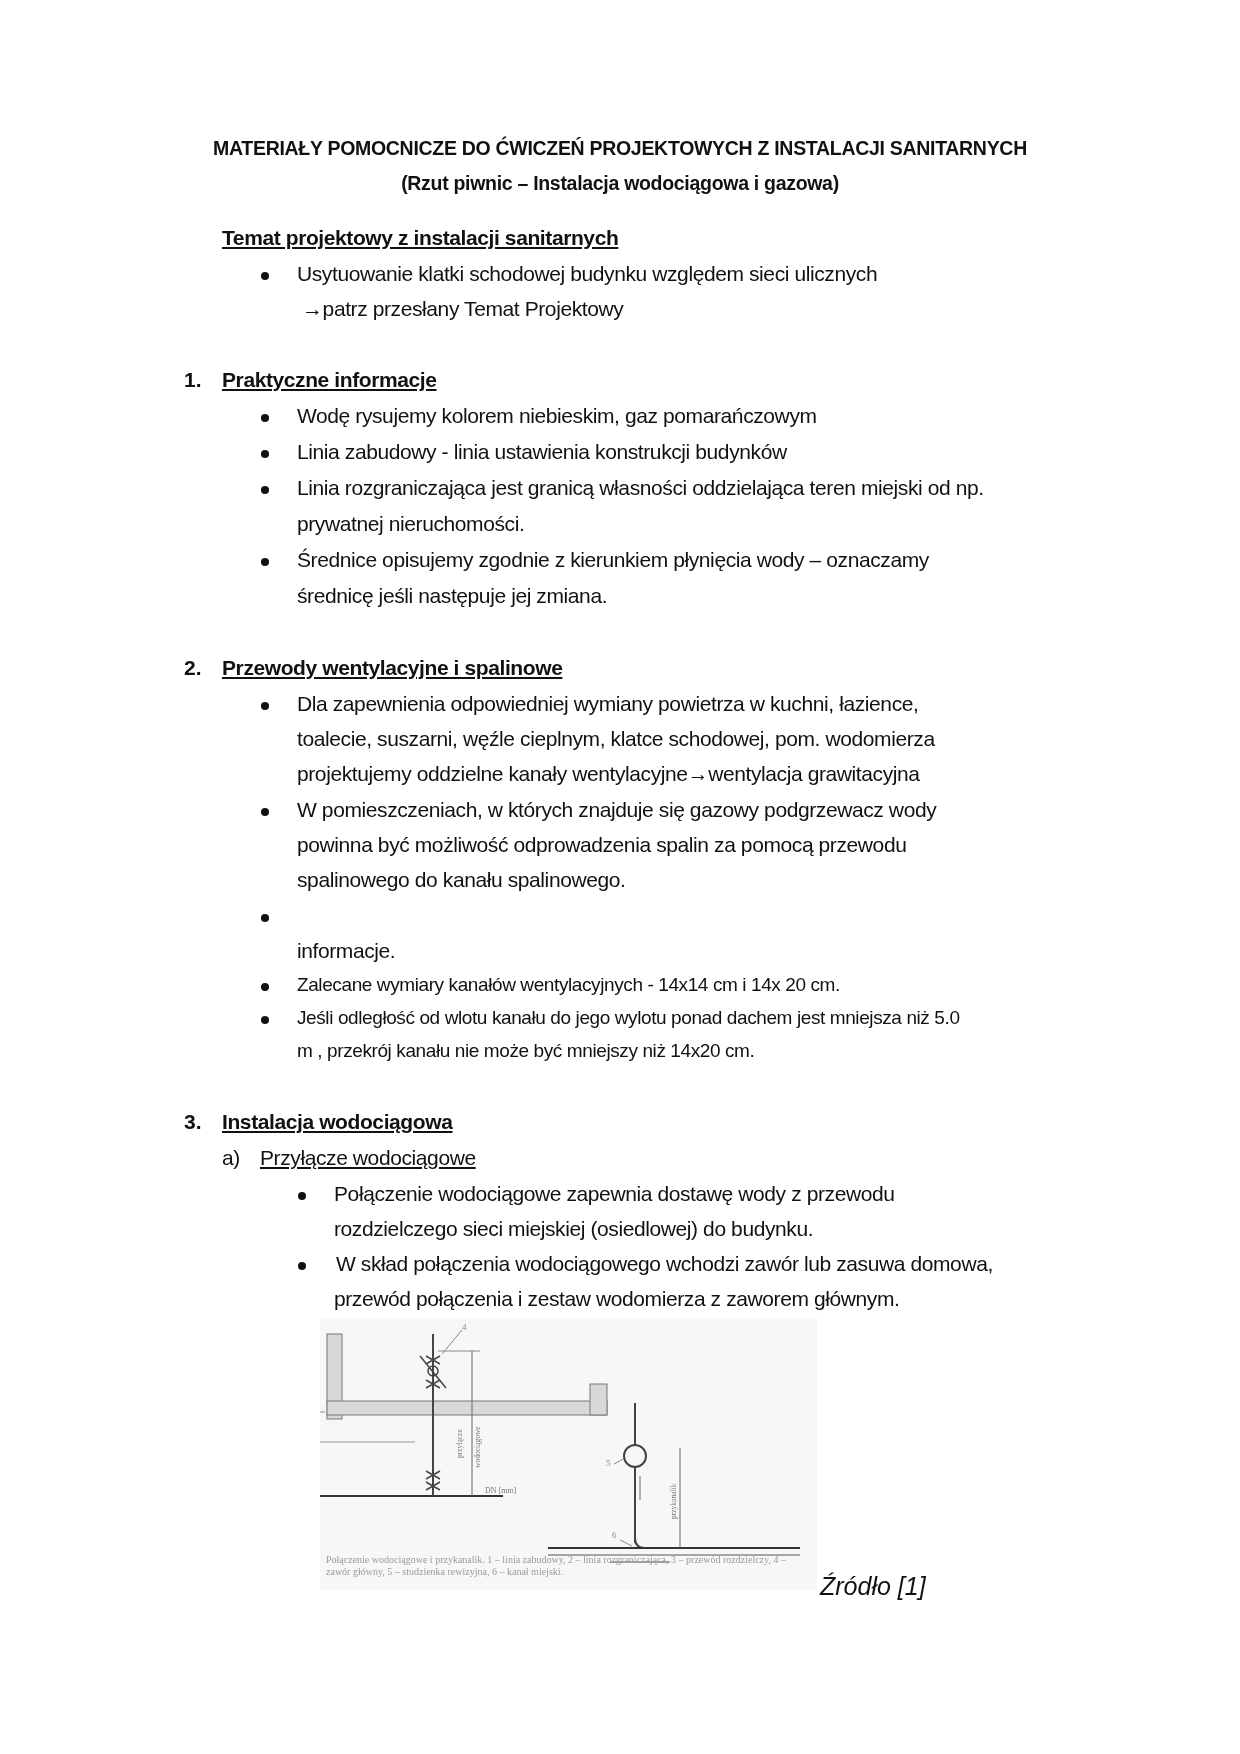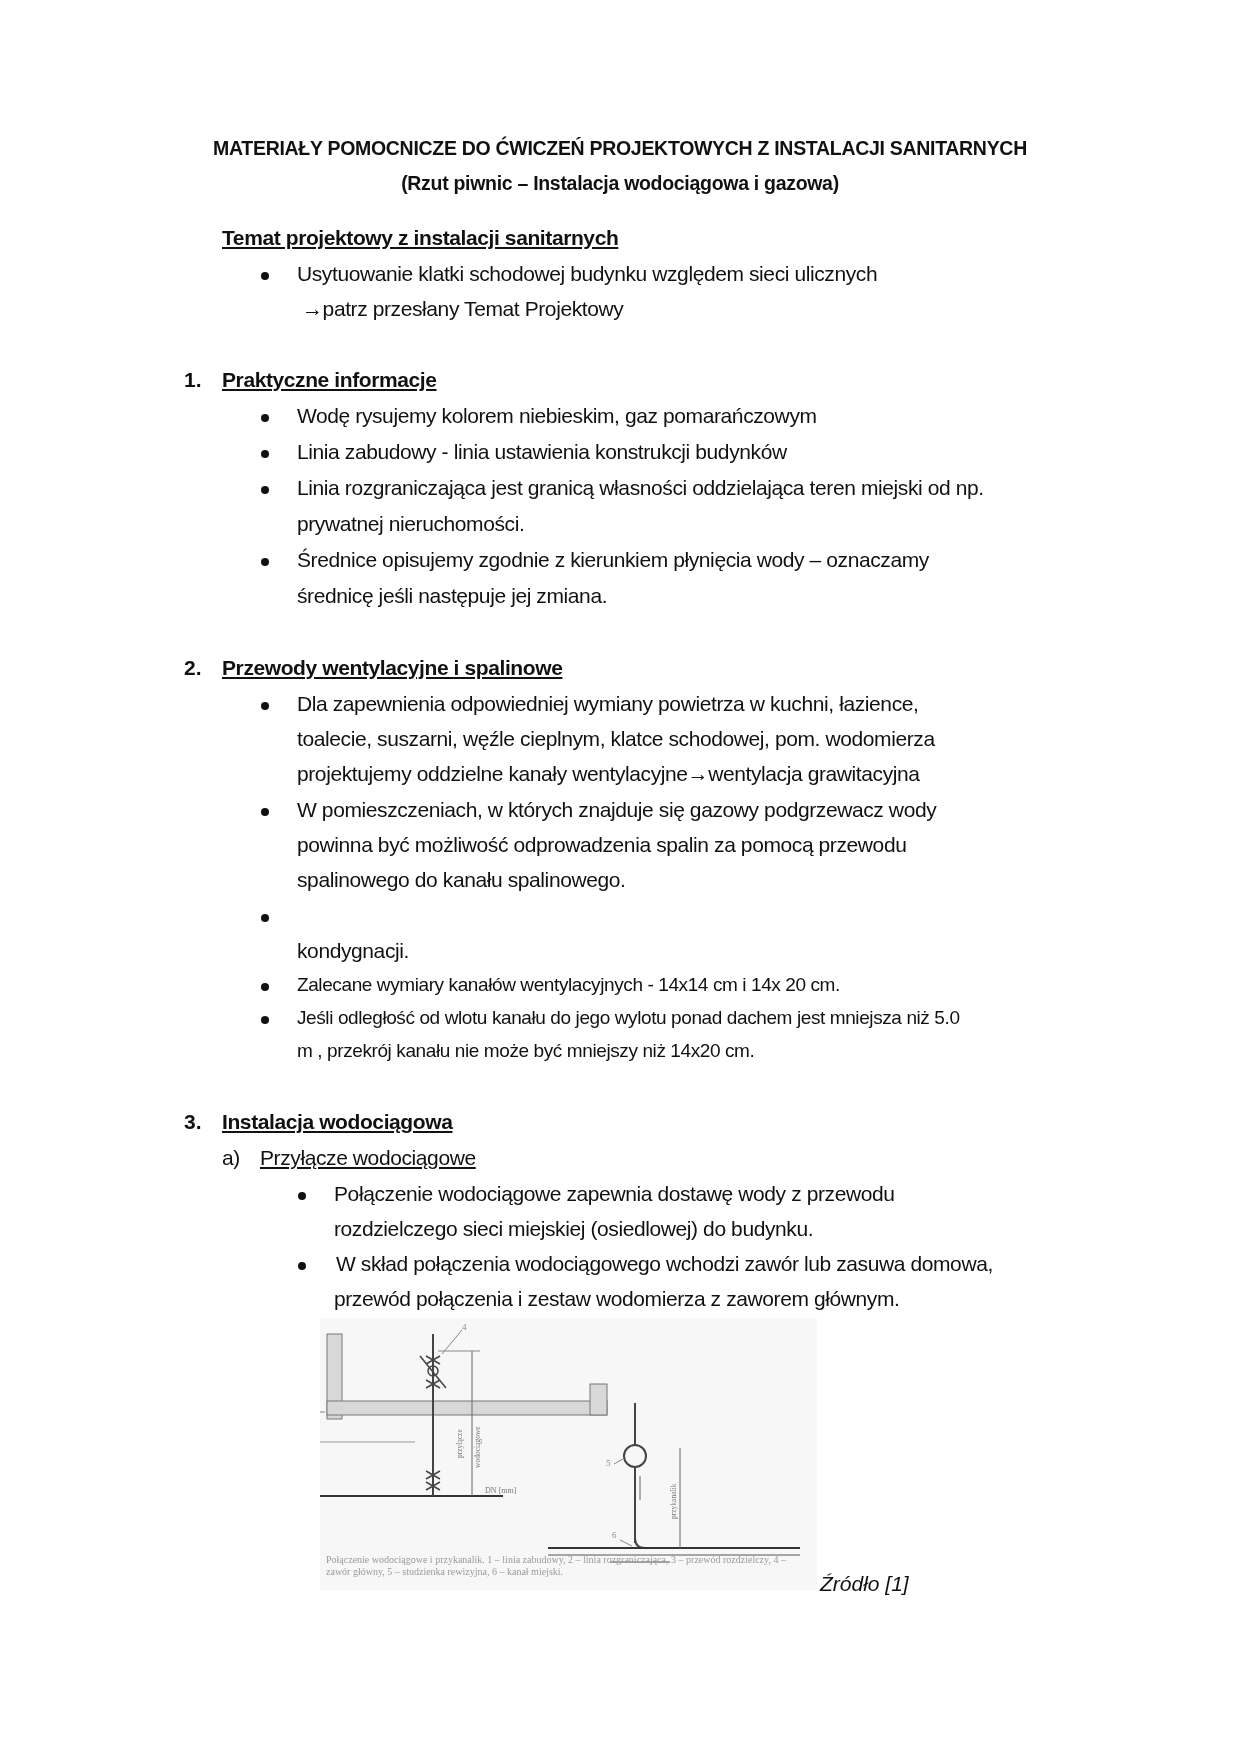--- a/index.html
+++ b/index.html
@@ -14,21 +14,21 @@
   .line.small { font-size: 19px; letter-spacing: -0.4px; }
   .bold { font-weight: bold; text-decoration: underline; }
   .bullet { position: absolute; width: 8px; height: 8px; border-radius: 50%; background: #111; }
   .num { position: absolute; font-weight: bold; font-size: 21px; }
   .underline { text-decoration: underline; }
   .figure { position: absolute; left: 320px; top: 1318px; width: 497px; height: 272px;
             background: #f7f7f7; }
   .figure svg { position: absolute; left: 0; top: 0; }
   .caption { position: absolute; left: 6px; top: 236px; width: 485px; font-family: "Liberation Serif", serif;
              font-size: 10px; line-height: 12px; color: #9a9a9a; }
-  .source { position: absolute; left: 820px; top: 1572px; font-size: 21px; font-style: italic; }
+  .source { position: absolute; left: 820px; top: 1572px; font-size: 25px; font-style: italic; }
 </style>
 </head>
 <body>
 
 <div class="page">
 
   <div class="title t1">MATERIAŁY POMOCNICZE DO ĆWICZEŃ PROJEKTOWYCH Z INSTALACJI SANITARNYCH</div>
   <div class="title t2">(Rzut piwnic – Instalacja wodociągowa i gazowa)</div>
 
   <div class="line bold" style="left:222px;top:226px;">Temat projektowy z instalacji sanitarnych</div>
@@ -60,21 +60,21 @@
   <div class="line" style="left:297px;top:727px;">toalecie, suszarni, węźle cieplnym, klatce schodowej, pom. wodomierza</div>
   <div class="line" style="left:297px;top:692px;">Dla zapewnienia odpowiedniej wymiany powietrza w kuchni, łazience,</div>
   <div class="line" style="left:297px;top:762px;">projektujemy oddzielne kanały wentylacyjne→wentylacja grawitacyjna</div>
 
   <span class="bullet" style="left:261px;top:808px;"></span>
   <div class="line" style="left:297px;top:798px;">W pomieszczeniach, w których znajduje się gazowy podgrzewacz wody</div>
   <div class="line" style="left:297px;top:833px;">powinna być możliwość odprowadzenia spalin za pomocą przewodu</div>
   <div class="line" style="left:297px;top:868px;">spalinowego do kanału spalinowego.</div>
 
   <span class="bullet" style="left:261px;top:914px;"></span>
-  <div class="line" style="left:297px;top:939px;">kondygnacji.</div>
+  <div class="line" style="left:297px;top:939px;">informacje.</div>
 
   <span class="bullet" style="left:261px;top:983px;"></span>
   <div class="line small" style="left:297px;top:974px;">Zalecane wymiary kanałów wentylacyjnych - 14x14 cm i 14x 20 cm.</div>
 
   <span class="bullet" style="left:261px;top:1016px;"></span>
   <div class="line small" style="left:297px;top:1007px;">Jeśli odległość  od wlotu kanału do jego wylotu ponad dachem jest  mniejsza niż 5.0</div>
   <div class="line small" style="left:297px;top:1040px;">m , przekrój kanału nie może być mniejszy niż  14x20 cm.</div>
 
   <div class="num" style="left:184px;top:1110px;">3.</div>
   <div class="line bold" style="left:222px;top:1110px;">Instalacja wodociągowa</div>

